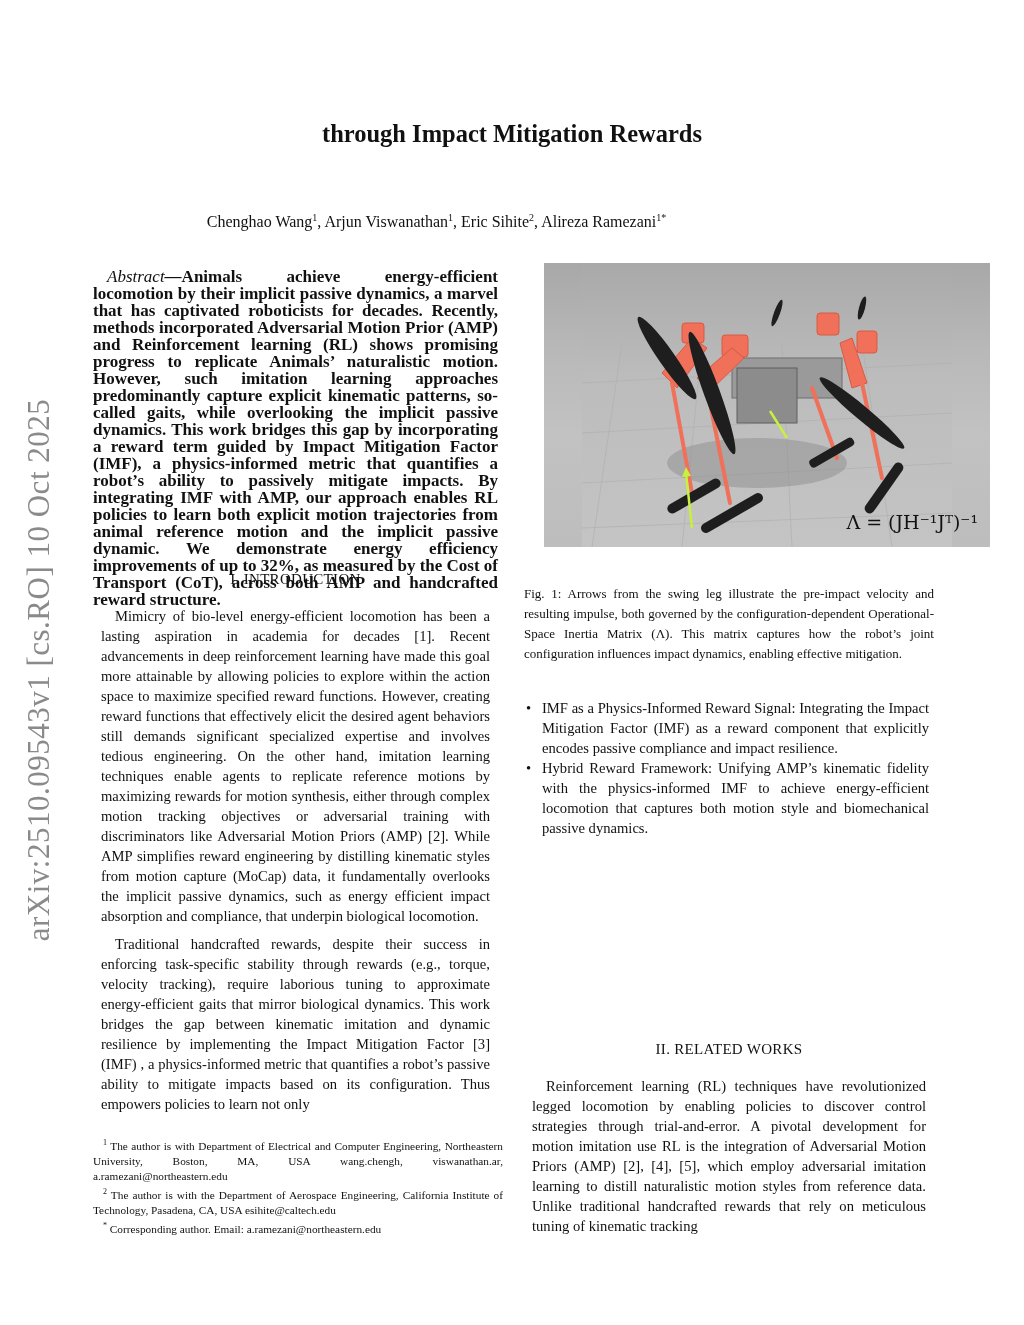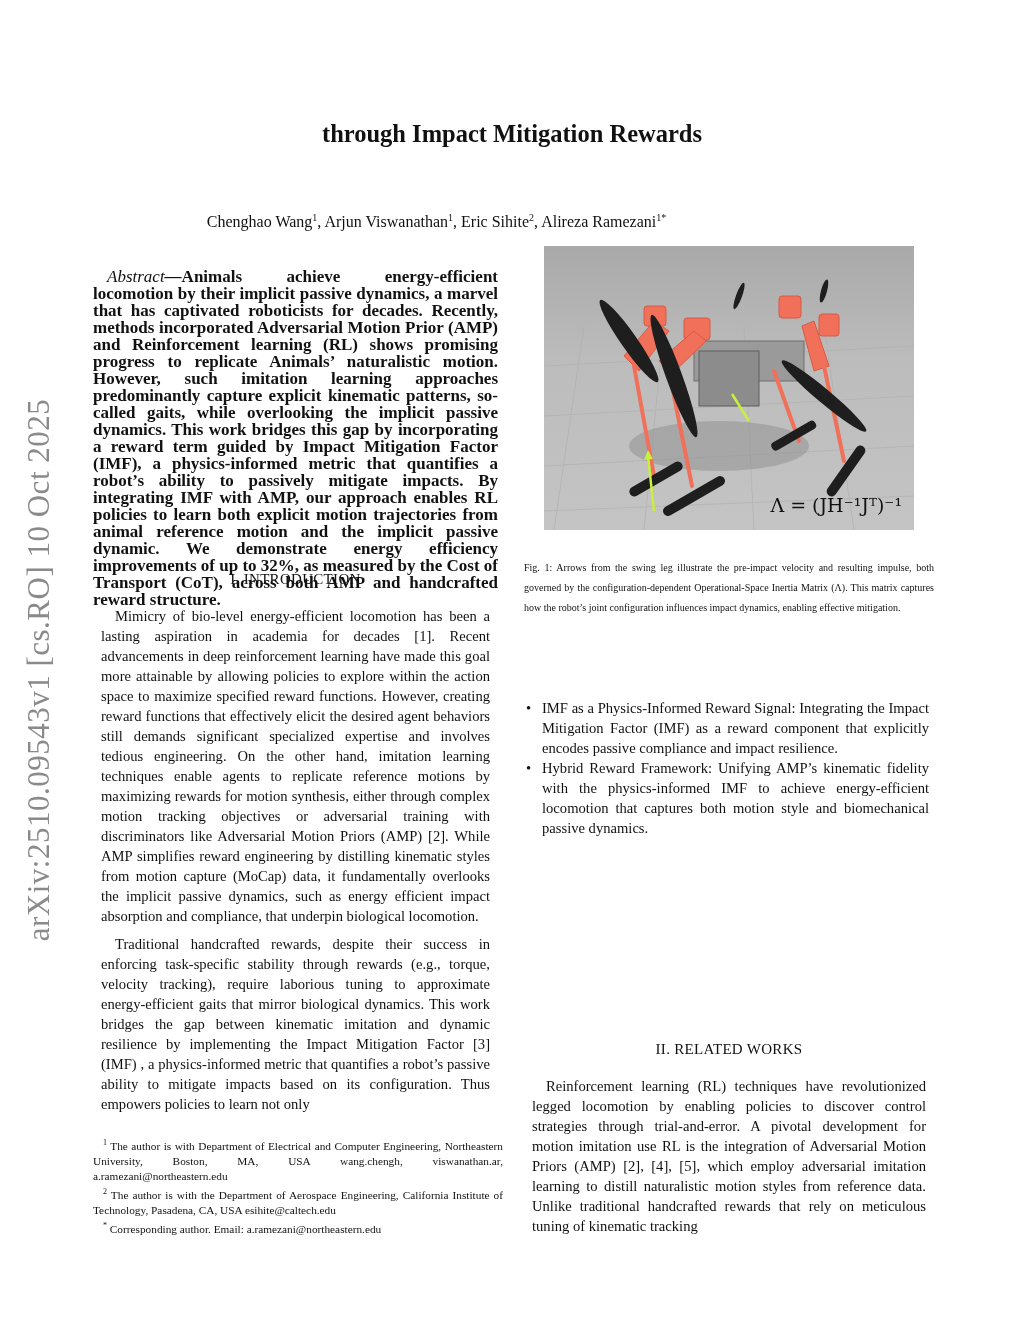--- a/index.html
+++ b/index.html
@@ -19,24 +19,24 @@
   .col-left { left: 93px; }
   .col-right { left: 524px; }
   .abstract { top: 268px; font-weight: bold; font-size: 17px; line-height: 17px; text-indent: 14px; }
   .abstract i { font-weight: normal; font-style: italic; }
   .section-head { position: absolute; text-align: center; font-size: 15px; letter-spacing: 0.3px; }
   p { margin: 8px; text-indent: 14px; }
   .footnotes { position: absolute; left: 93px; width: 410px; top: 1135px; font-size: 11.3px;
       line-height: 15px; text-align: justify; }
   .footnotes div { text-indent: 10px; }
   .footnotes sup { font-size: 8px; }
-  .figure { position: absolute; left: 544px; top: 246px; width: 370px; height: 284px;
+  .figure { position: absolute; left: 544px; top: 263px; width: 446px; height: 284px;
       background: linear-gradient(180deg, #a8a8a8 0%, #b8b8b8 30%, #c2c2c2 60%, #bdbdbd 100%);
       overflow: hidden; text-align: center; }
-  .caption { position: absolute; left: 524px; width: 410px; top: 558px; font-size: 10px;
+  .caption { position: absolute; left: 524px; width: 410px; top: 584px; font-size: 13px;
       line-height: 20px; text-align: justify; }
   ul.contrib { margin: 0; padding-left: 18px; list-style: none; }
   ul.contrib li { position: relative; margin-bottom: 0; }
   ul.contrib li::before { content: "\2022"; position: absolute; left: -16px; top: 0; }
 </style>
 </head>
 <body>
 
 <div class="arxiv-stamp">
   <span>arXiv:2510.09543v1  [cs.RO]  10 Oct 2025</span>

